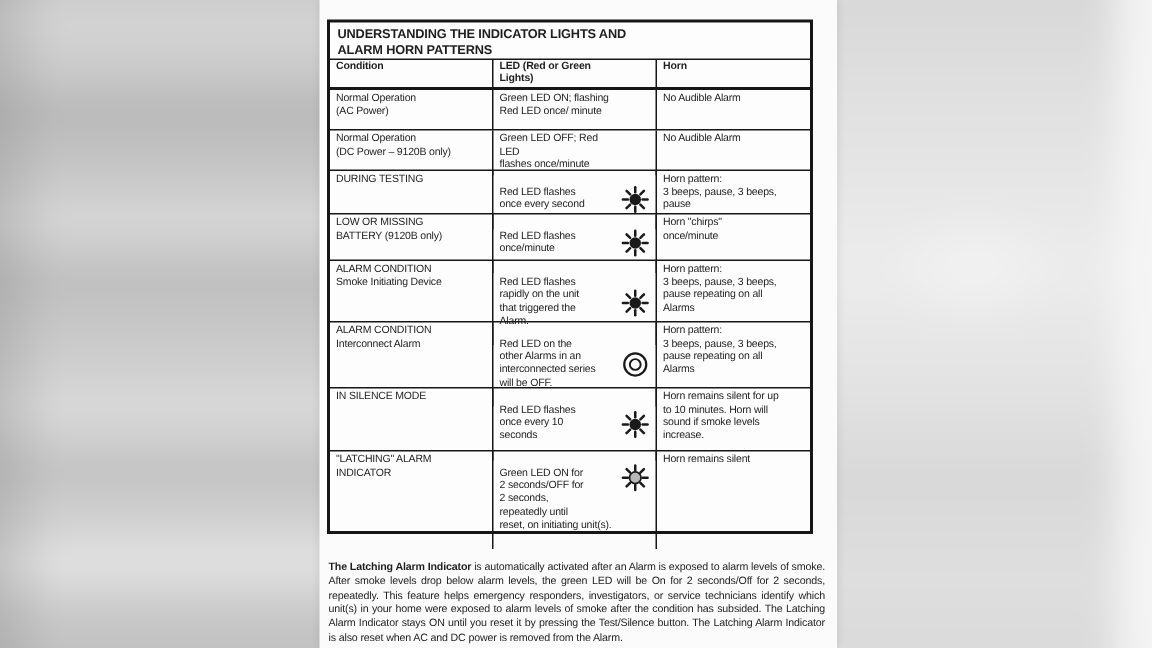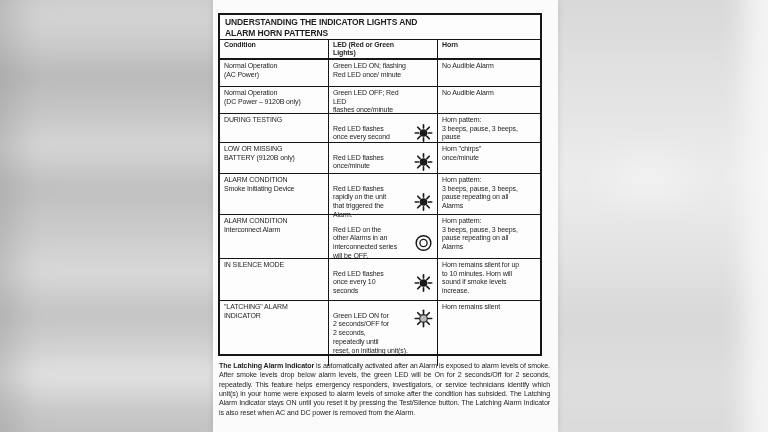--- a/index.html
+++ b/index.html
@@ -45,21 +45,21 @@
   .cell { font-size:7px; line-height:8.7px; padding:2px 4px; white-space:pre-line;
     letter-spacing:-.12px; }
   .cell + .cell { border-left:1.4px solid #161616; }
   .cell-led { position:relative; padding-right:26px; }
   .led-icon { position:absolute; right:3px; top:50%; transform:translateY(-50%);
     width:21px; height:21px; }
   .led-icon.top { top:7px; transform:none; }
   .r1,.r2 { height:27px; } .r3 { height:29px; } .r4 { height:31px; }
   .r5 { height:41px; } .r6 { height:44px; } .r7 { height:42px; } .r8 { flex:1; }
 
-  .footnote { position:absolute; left:6px; top:362px; width:331px;
+  .footnote { position:absolute; left:6px; top:374px; width:331px;
     font-size:7.1px; line-height:9.35px; text-align:justify; letter-spacing:-.1px; }
   .footnote b { letter-spacing:-.1px; }
 </style>
 </head>
 <body>
 
 <div class="stage">
   <div class="bg-strip bg-left"></div>
   <div class="bg-strip bg-right"></div>
 

